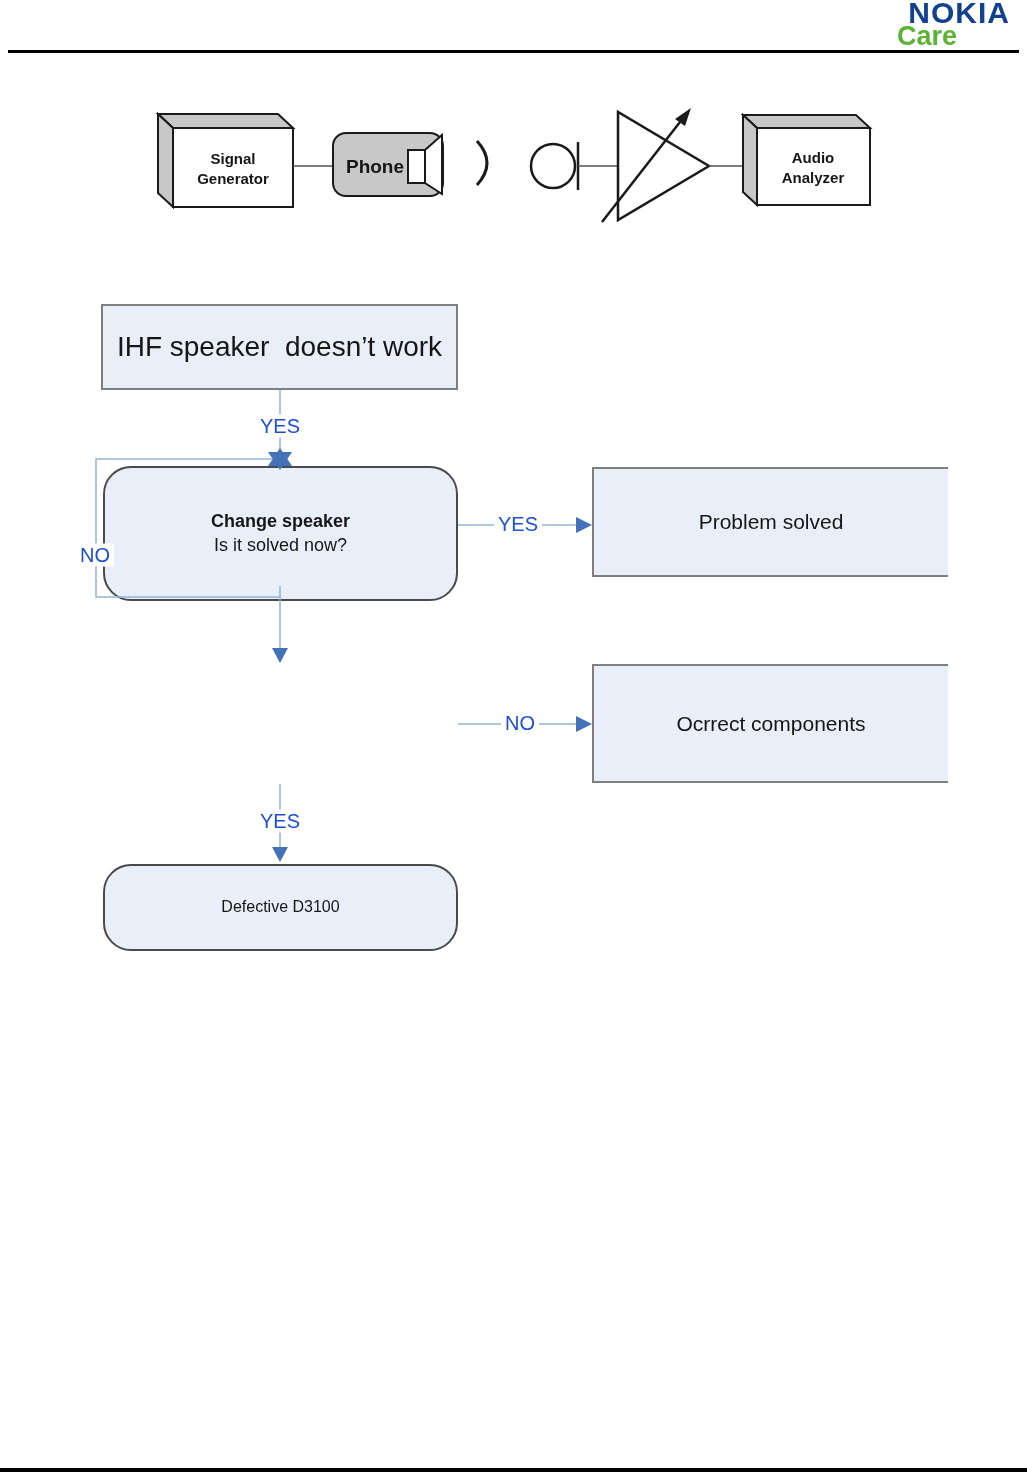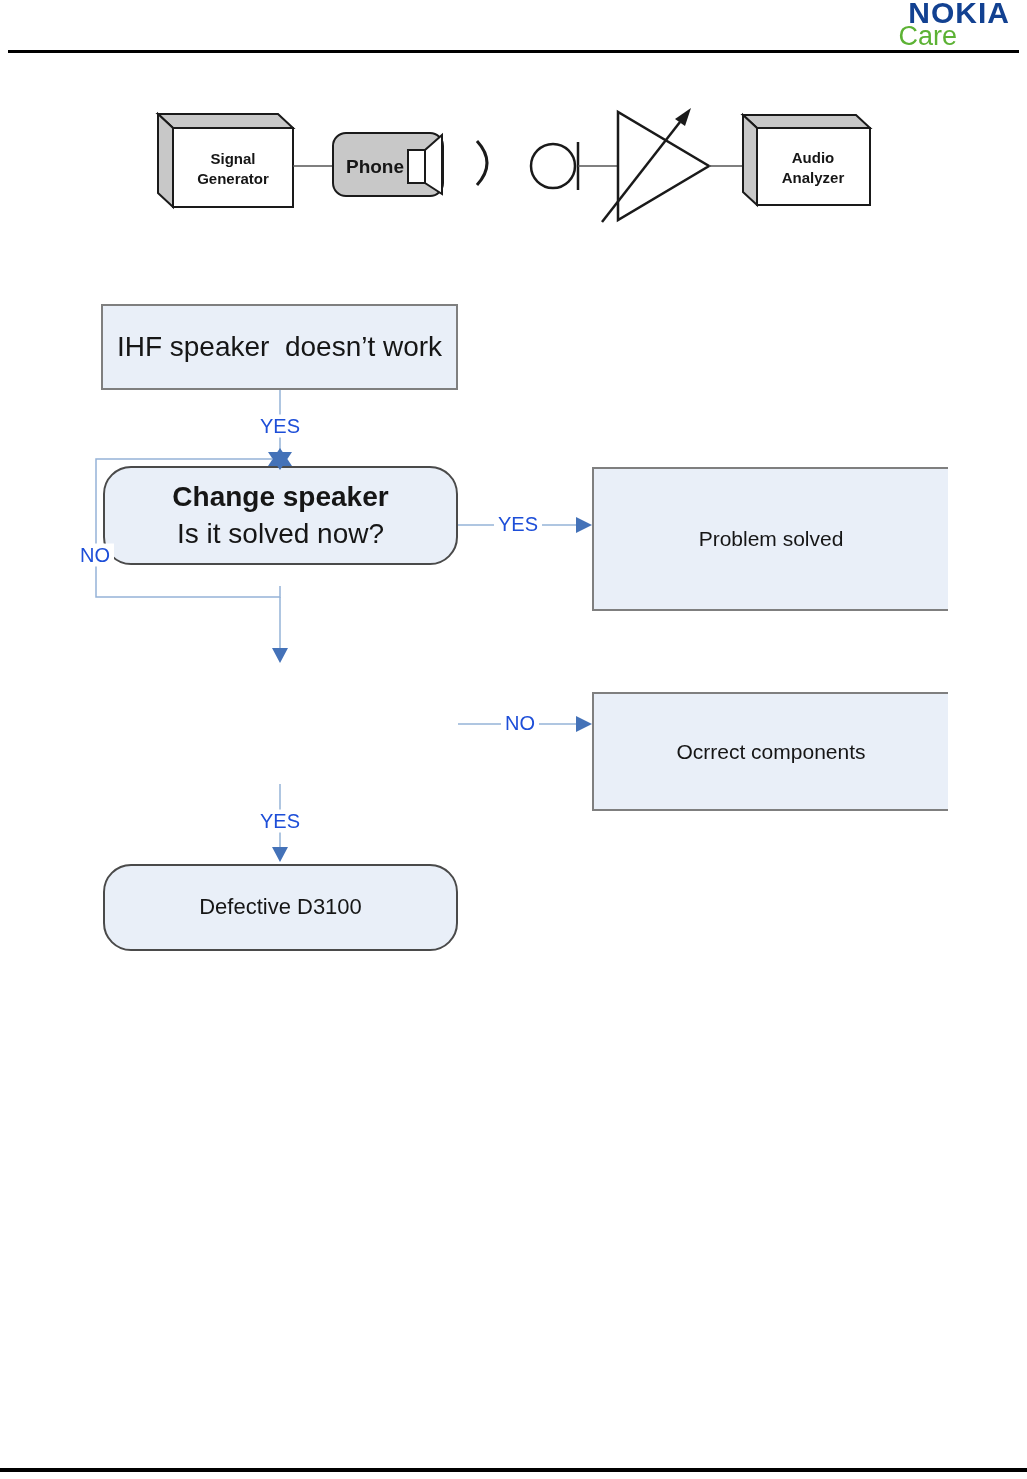--- a/index.html
+++ b/index.html
@@ -13,21 +13,21 @@
     overflow: hidden;
   }
   
   .brand-nokia {
     position: absolute; top: -4px; right: 17px;
     font-size: 30px; font-weight: bold; letter-spacing: 1px;
     color: #124191;
   }
   .brand-care {
     position: absolute; top: 21px; right: 70px;
-    font-size: 27px; font-weight: normal;
+    font-size: 27px; font-weight: bold;
     color: #5CB234;
   }
   .rule-top {
     position: absolute; left: 8px; top: 50px;
     width: 1011px; height: 3px; background: #000000;
   }
   .rule-bottom {
     position: absolute; left: 0; top: 1468px;
     width: 1027px; height: 4px; background: #000000;
   }
@@ -38,25 +38,25 @@
     color: #161616;
     display: flex; flex-direction: column;
     align-items: center; justify-content: center;
     line-height: 1.3;
     z-index: 1;
   }
   .fc-rect  { border: 2px solid #7F7F7F; }
   .fc-round { border: 2px solid #4A4A4A; border-radius: 28px; }
   .fc-cut   { border: 2px solid #7F7F7F; border-right: none; }
   #box-start     { left:101px; top:304px; width:357px; height:86px; font-size:28px; white-space:pre; }
-  #box-change    { left:103px; top:466px; width:355px; height:99px; font-size:28px; }
-  #box-solved    { left:592px; top:467px; width:356px; height:144px; font-size:21px; }
+  #box-change    { left:103px; top:466px; width:355px; height:135px; font-size:18px; }
+  #box-solved    { left:592px; top:467px; width:356px; height:110px; font-size:21px; }
   #box-check     { left:103px; top:664px; width:355px; height:120px; font-size:21px; }
-  #box-correct   { left:592px; top:692px; width:356px; height:119px; font-size:21px; }
-  #box-defective { left:103px; top:864px; width:355px; height:87px; font-size:22px; }
+  #box-correct   { left:592px; top:664px; width:356px; height:119px; font-size:21px; }
+  #box-defective { left:103px; top:864px; width:355px; height:87px; font-size:16px; }
   .bold { font-weight: bold; }
   
   .edge-label {
     position: absolute;
     transform: translate(-50%, -50%);
     background: #ffffff;
     color: #1d4ed8;
     font-size: 20px;
     padding: 0 4px;
     z-index: 3;

